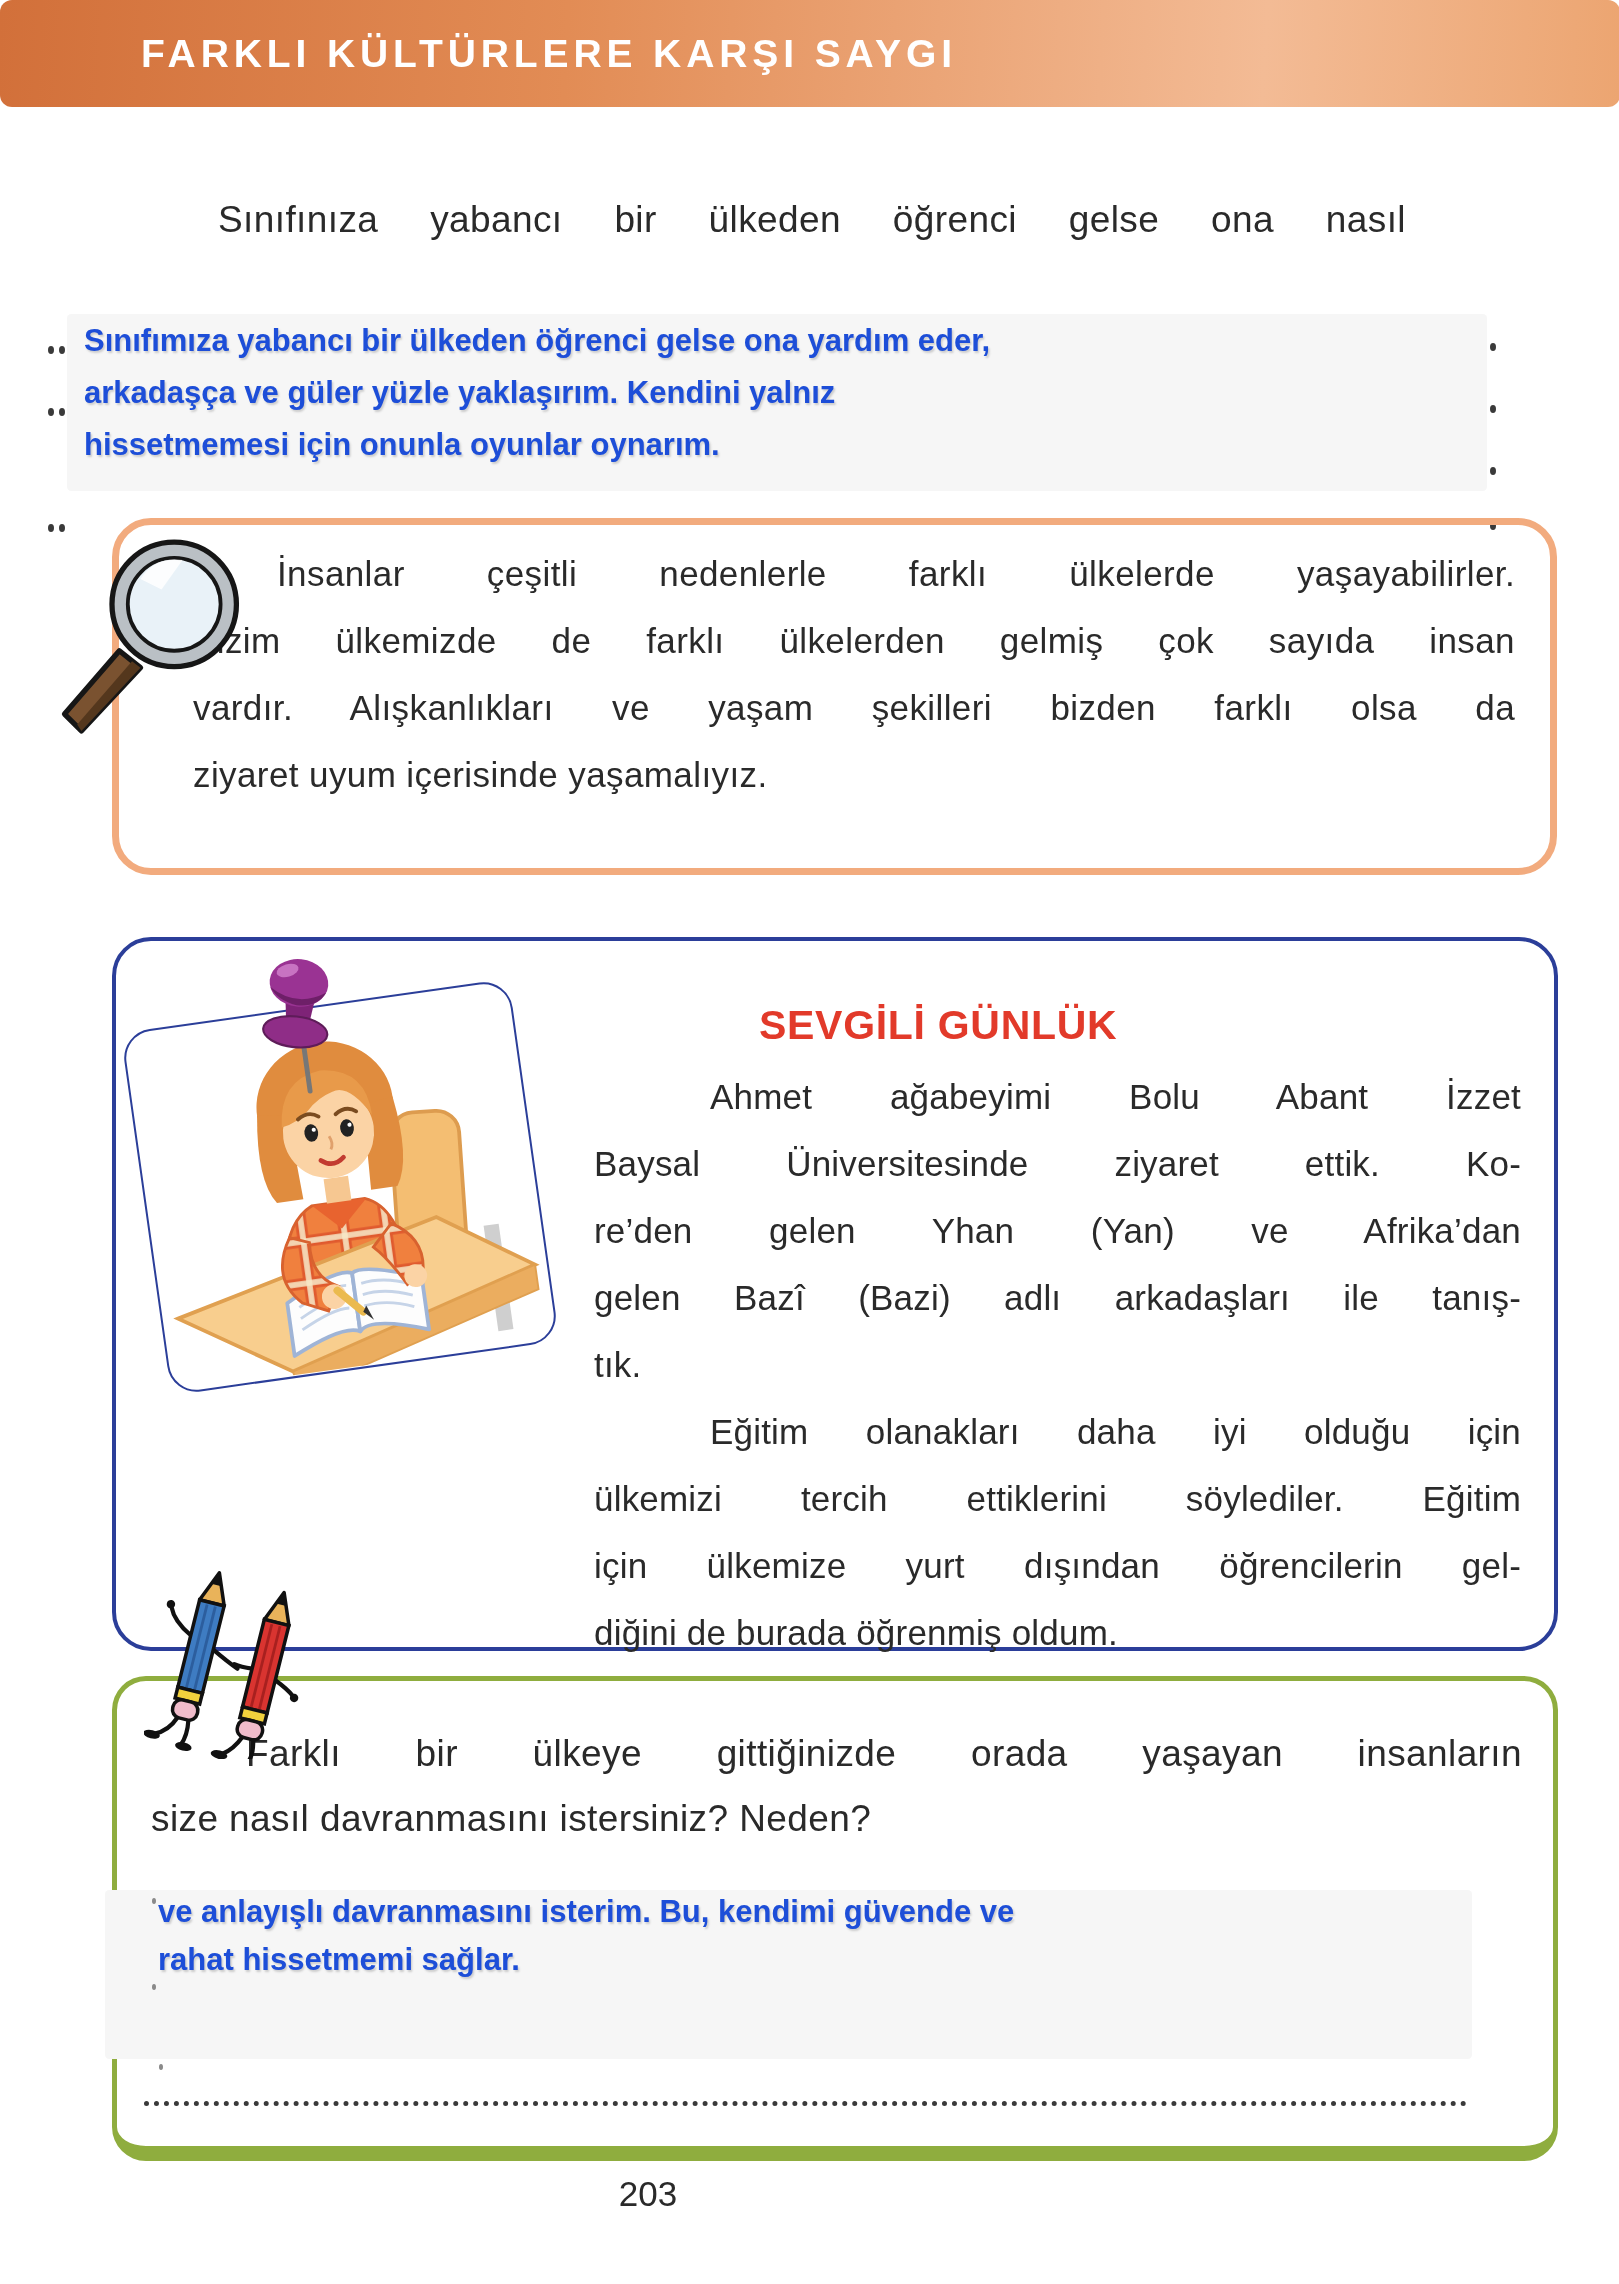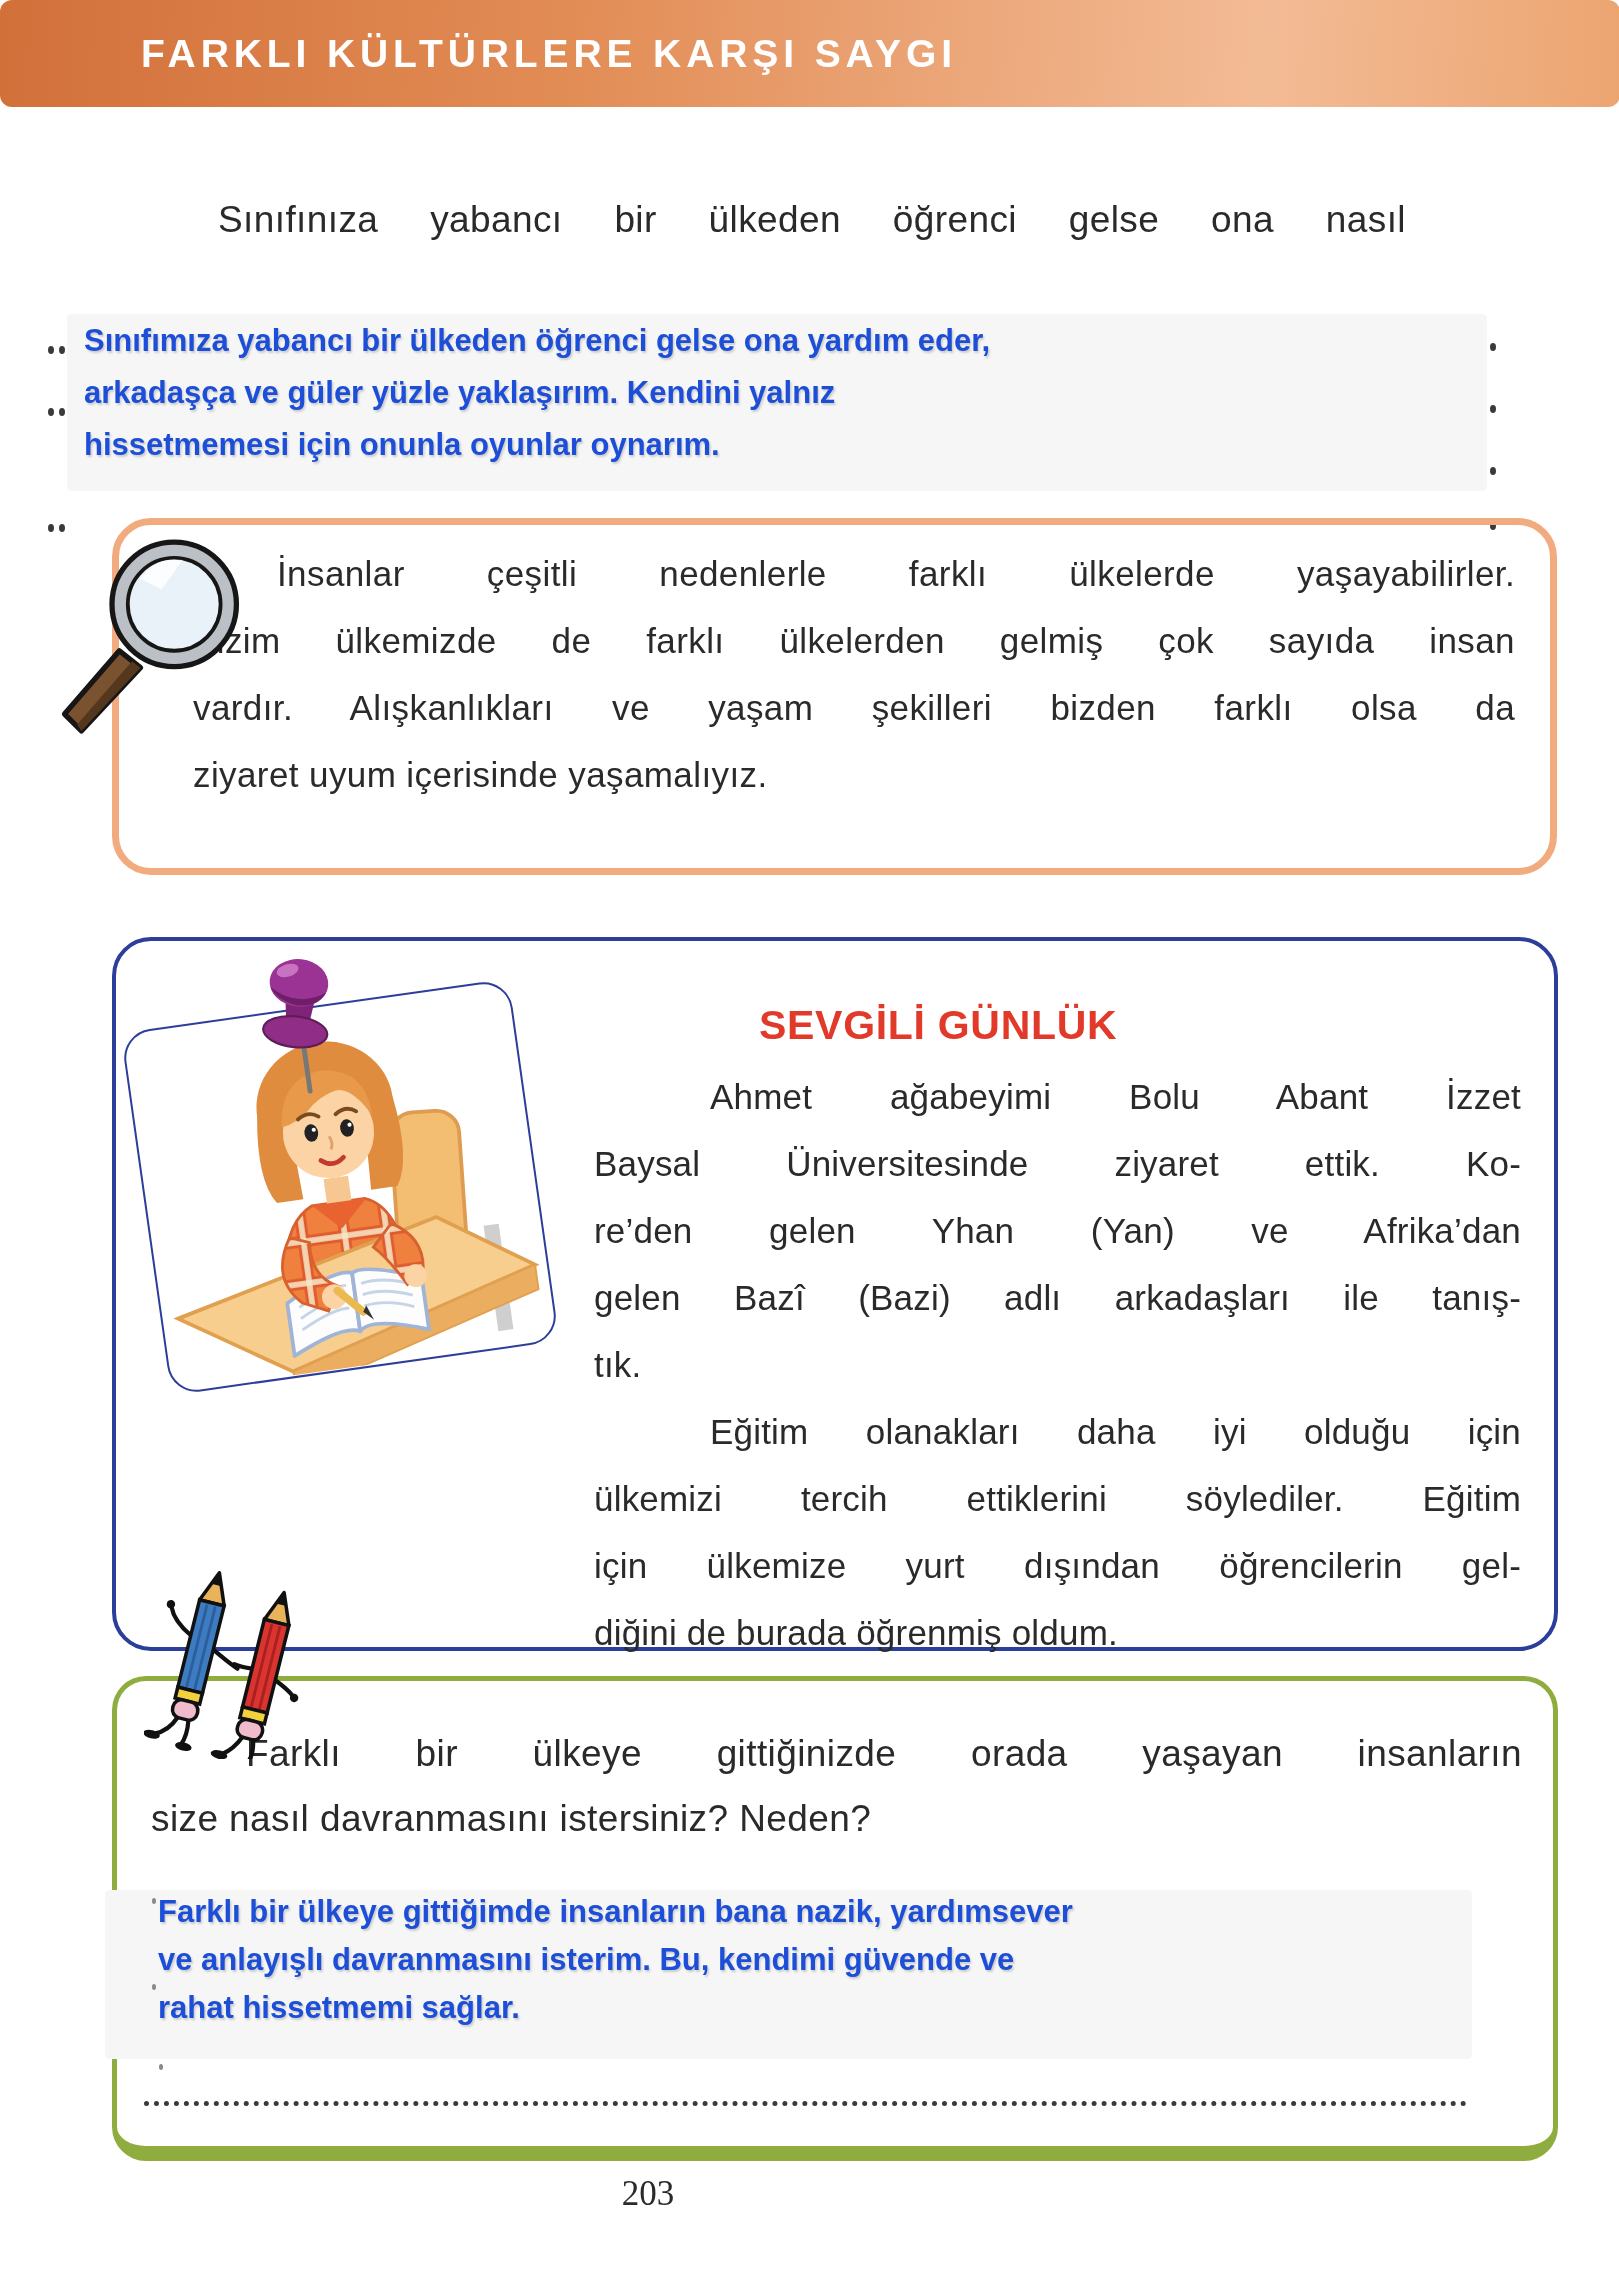--- a/index.html
+++ b/index.html
@@ -25,21 +25,21 @@
   .box-peach{left:112px;top:518px;width:1445px;height:357px;border:7px solid #F2AB7E;border-radius:39px;box-sizing:border-box;}
   .box-blue{left:112px;top:937px;width:1446px;height:714px;border:4.2px solid #2B3E99;border-radius:39px;box-sizing:border-box;}
   .box-green{left:112px;top:1676px;width:1446px;height:485px;border:5.6px solid #8FAD3E;border-bottom-width:15.5px;border-radius:34px;box-sizing:border-box;}
   .diary-title{font-size:41px;font-weight:bold;color:#E23A2A;letter-spacing:0.7px;}
   
   .dm{position:absolute;width:6.3px;height:8.4px;background:#3A3A3A;border-radius:50%;}
   .dm.sm{width:4.2px;height:6.3px;background:#8a8a8a;}
   .dotline{border-bottom:5.6px dotted #3A3A3A;}
   .girl-card{left:144px;top:1004px;width:392px;height:366px;background:#ffffff;border:2.1px solid #2B3E99;
              border-radius:29.5px;transform:rotate(-8deg);box-sizing:border-box;overflow:hidden;}
-  .pgnum{left:0;top:2174px;width:1296px;text-align:center;font-size:35px;color:#2a2a2a;font-family:Liberation Serif, serif;}
+  .pgnum{left:0;top:2174px;width:1296px;text-align:center;font-size:35px;color:#2a2a2a;}
   svg{display:block;}
 </style>
 </head>
 <body>
 
 <div id="page">
 
   <div class="abs hdr">
     <div class="abs hdr-title">FARKLI KÜLTÜRLERE KARŞI SAYGI</div>
   </div>
@@ -196,21 +196,20 @@
   </div>
 
   <div class="abs box-green"></div>
   <div class="abs" style="left:151px;top:1721px;width:1371px;">
     <div class="t just" style="padding-left:95px;line-height:65px;">Farklı bir ülkeye gittiğinizde orada yaşayan insanların</div>
     <div class="t" style="line-height:65px;">size nasıl davranmasını istersiniz? Neden?</div>
   </div>
 
   <div class="abs overlay" style="left:105px;top:1890px;width:1367px;height:169px;"></div>
   <div class="abs ans2" style="left:158px;top:1888px;width:1322px;">
-    <div class="r">Farklı bir ülkeye gittiğimde insanların bana nazik, yardımsever</div>
     <div class="r">ve anlayışlı davranmasını isterim. Bu, kendimi güvende ve</div>
     <div class="r">rahat hissetmemi sağlar.</div>
   </div>
   <span class="dm sm" style="left:152px;top:1898px;"></span>
   <span class="dm sm" style="left:152px;top:1984px;"></span>
   <span class="dm sm" style="left:159px;top:2064px;"></span>
 
   <div class="abs dotline" style="left:144px;top:2101px;width:1323px;height:0;"></div>
 
   <div class="abs pgnum">203</div>

